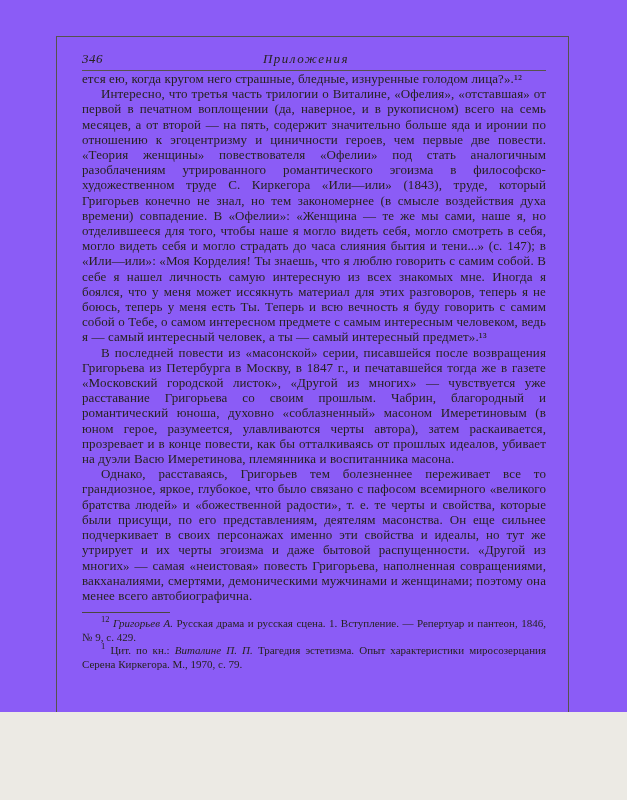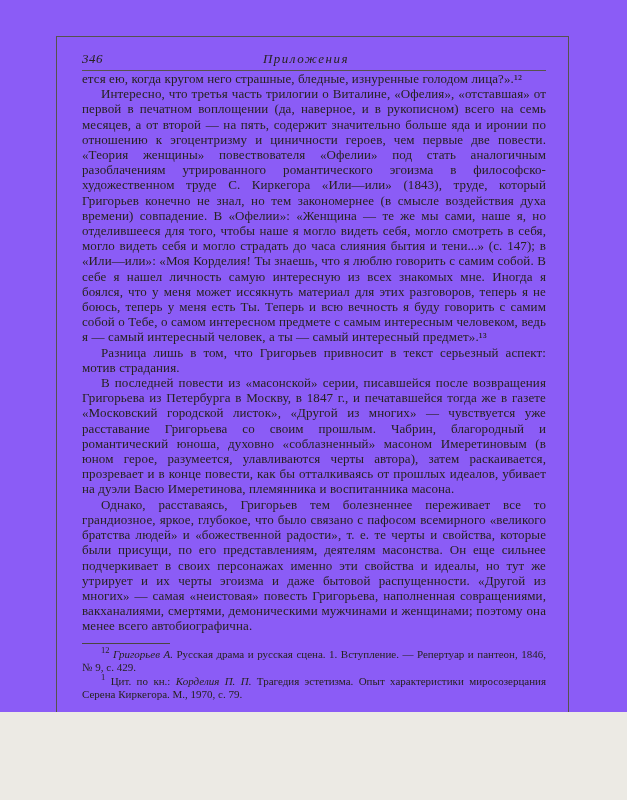--- a/index.html
+++ b/index.html
@@ -72,25 +72,24 @@
   <div class="content">
 
     <div class="running-head">
       <span class="page-num">346</span>
       <span class="head-title">Приложения</span>
     </div>
 
     <div class="body-text">
       <p class="first">ется ею, когда кругом него страшные, бледные, изнуренные голодом лица?».¹²</p>
       <p>Интересно, что третья часть трилогии о Виталине, «Офелия», «отставшая» от первой в печатном воплощении (да, наверное, и в рукописном) всего на семь месяцев, а от второй — на пять, содержит значительно больше яда и иронии по отношению к эгоцентризму и циничности героев, чем первые две повести. «Теория женщины» повествователя «Офелии» под стать аналогичным разоблачениям утрированного романтического эгоизма в философско-художественном труде С. Киркегора «Или—или» (1843), труде, который Григорьев конечно не знал, но тем закономернее (в смысле воздействия духа времени) совпадение. В «Офелии»: «Женщина — те же мы сами, наше я, но отделившееся для того, чтобы наше я могло видеть себя, могло смотреть в себя, могло видеть себя и могло страдать до часа слияния бытия и тени...» (с. 147); в «Или—или»: «Моя Корделия! Ты знаешь, что я люблю говорить с самим собой. В себе я нашел личность самую интересную из всех знакомых мне. Иногда я боялся, что у меня может иссякнуть материал для этих разговоров, теперь я не боюсь, теперь у меня есть Ты. Теперь и всю вечность я буду говорить с самим собой о Тебе, о самом интересном предмете с самым интересным человеком, ведь я — самый интересный человек, а ты — самый интересный предмет».¹³</p>
-      <p>Разница лишь в том, что Григорьев привносит в текст серьезный аспект: мотив страдания.</p>
       <p>В последней повести из «масонской» серии, писавшейся после возвращения Григорьева из Петербурга в Москву, в 1847 г., и печатавшейся тогда же в газете «Московский городской листок», «Другой из многих» — чувствуется уже расставание Григорьева со своим прошлым. Чабрин, благородный и романтический юноша, духовно «соблазненный» масоном Имеретиновым (в юном герое, разумеется, улавливаются черты автора), затем раскаивается, прозревает и в конце повести, как бы отталкиваясь от прошлых идеалов, убивает на дуэли Васю Имеретинова, племянника и воспитанника масона.</p>
       <p>Однако, расставаясь, Григорьев тем болезненнее переживает все то грандиозное, яркое, глубокое, что было связано с пафосом всемирного «великого братства людей» и «божественной радости», т. е. те черты и свойства, которые были присущи, по его представлениям, деятелям масонства. Он еще сильнее подчеркивает в своих персонажах именно эти свойства и идеалы, но тут же утрирует и их черты эгоизма и даже бытовой распущенности. «Другой из многих» — самая «неистовая» повесть Григорьева, наполненная совращениями, вакханалиями, смертями, демоническими мужчинами и женщинами; поэтому она менее всего автобиографична.</p>
     </div>
 
     <div class="footnotes">
       <div class="fn-rule"></div>
       <p><sup>12</sup> <span></span><span class="author">Григорьев А.</span><span> Русская драма и русская сцена. 1. Вступление. — Репертуар и пантеон, 1846, № 9, с. 429.</span></p>
-      <p><sup>1</sup> <span>Цит. по кн.: </span><span class="author">Корделия П. П.</span><span> Трагедия эстетизма. Опыт характеристики миросозерцания Серена Киркегора. М., 1970, с. 79.</span></p>
+      <p><sup>1</sup> <span>Цит. по кн.: </span><span class="author">Виталине П. П.</span><span> Трагедия эстетизма. Опыт характеристики миросозерцания Серена Киркегора. М., 1970, с. 79.</span></p>
     </div>
 
   </div>
 </div>
 
 </body></html>

